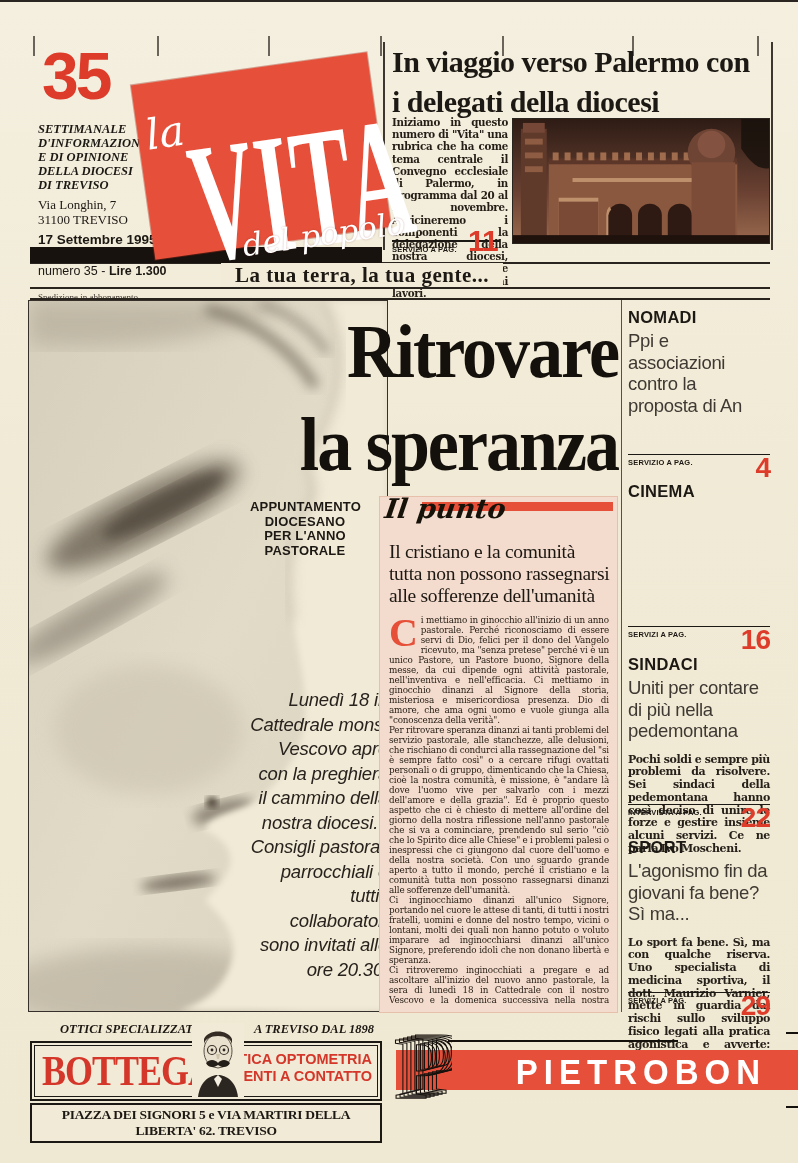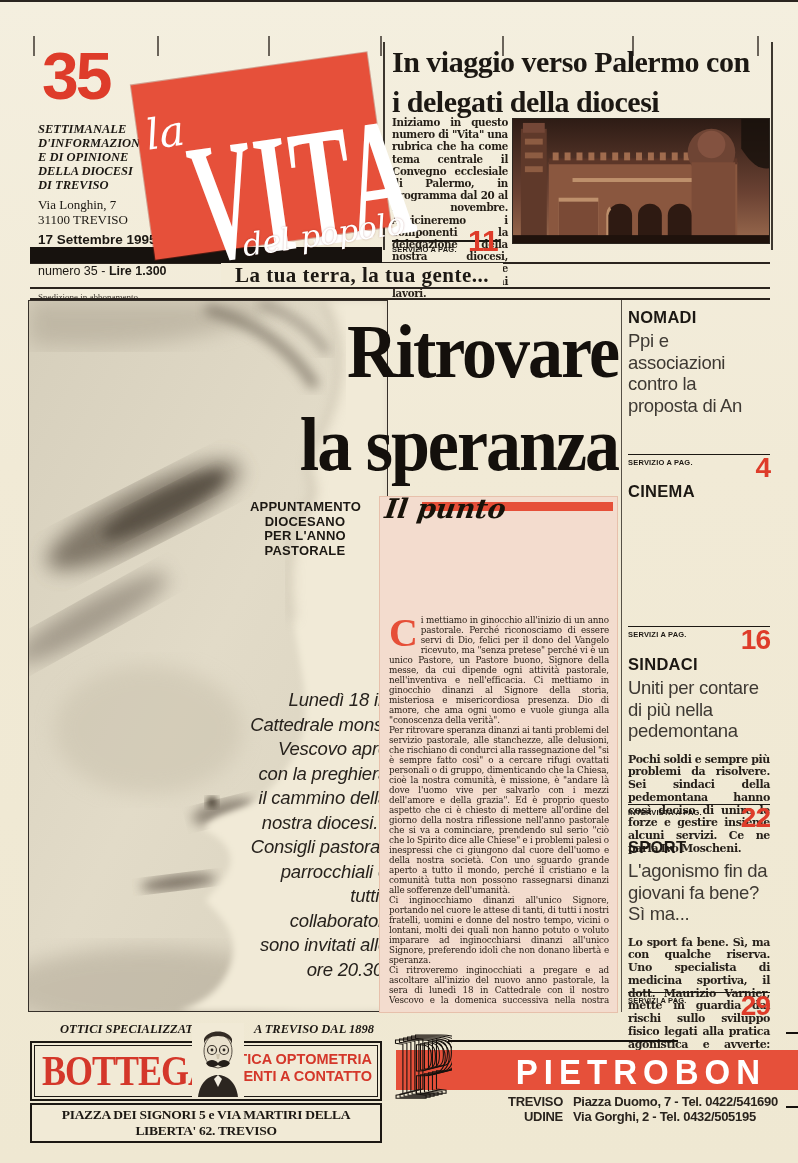--- a/index.html
+++ b/index.html
@@ -271,20 +271,21 @@
 la speranza</div>
   <div class="main-kicker">APPUNTAMENTO
 DIOCESANO
 PER L'ANNO
 PASTORALE</div>
   <div class="aside-text">Lunedì 18 in Cattedrale mons. Vescovo apre con la preghiera il cammino della nostra diocesi. I Consigli pastorali parrocchiali e tutti i collaboratori sono invitati alle ore 20.30.</div>
 
   <div class="punto-box">
     <div class="punto-redbar"></div>
     <div class="punto-label">Il punto</div>
+    <div class="punto-subhead">Il cristiano e la comunità tutta non possono rassegnarsi alle sofferenze dell'umanità</div>
     <div class="punto-body">
       <p><span class="dropcap">C</span><span>i mettiamo in ginocchio all'inizio di un anno pastorale. Perché riconosciamo di essere servi di Dio, felici per il dono del Vangelo ricevuto, ma "senza pretese" perché vi è un unico Pastore, un Pastore buono, Signore della messe, da cui dipende ogni attività pastorale, nell'inventiva e nell'efficacia. Ci mettiamo in ginocchio dinanzi al Signore della storia, misteriosa e misericordiosa presenza. Dio di amore, che ama ogni uomo e vuole giunga alla "conoscenza della verità".</span></p>
       <p>Per ritrovare speranza dinanzi ai tanti problemi del servizio pastorale, alle stanchezze, alle delusioni, che rischiano di condurci alla rassegnazione del "si è sempre fatto così" o a cercare rifugi ovattati personali o di gruppo, dimenticando che la Chiesa, cioè la nostra comunità, è missione, è "andare là dove l'uomo vive per salvarlo con i mezzi dell'amore e della grazia". Ed è proprio questo aspetto che ci è chiesto di mettere all'ordine del giorno della nostra riflessione nell'anno pastorale che si va a cominciare, prendendo sul serio "ciò che lo Spirito dice alle Chiese" e i problemi palesi o inespressi che ci giungono dal cuore dell'uomo e della nostra società. Con uno sguardo grande aperto a tutto il mondo, perché il cristiano e la comunità tutta non possono rassegnarsi dinanzi alle sofferenze dell'umanità.</p>
       <p>Ci inginocchiamo dinanzi all'unico Signore, portando nel cuore le attese di tanti, di tutti i nostri fratelli, uomini e donne del nostro tempo, vicini o lontani, molti dei quali non hanno potuto o voluto imparare ad inginocchiarsi dinanzi all'unico Signore, preferendo idoli che non donano libertà e speranza.</p>
       <p><span>Ci ritroveremo inginocchiati a pregare e ad ascoltare all'inizio del nuovo anno pastorale, la sera di lunedì 18 in Cattedrale con il nostro Vescovo e la domenica successiva nella nostra parrocchia, comunità feriale, famiglia di famiglie nella quale la carità pastorale dell'unico Padre si fa esperienza quotidiana. Per tutti. </span></p>
     </div>
   </div>
 
   <div class="vrule" id="sidebar-rule"></div>
 
@@ -355,22 +356,16 @@
     <svg class="pie-logo" viewBox="0 0 62 100">
       <g font-family="Liberation Serif, serif" font-size="88" font-weight="bold" fill="none" stroke="#17120e" stroke-width="1.1">
         <text x="4" y="80">P</text>
           <text x="8" y="79">P</text>
           <text x="12" y="78">P</text>
         <text x="16" y="77">P</text>
           <text x="20" y="76">P</text>
           <text x="24" y="75">P</text>
       </g>
     </svg>
-    <div class="pie-locs">
-      <span class="pie-city">TREVISO</span>
-      <span class="pie-addr">Piazza Duomo, 7 - Tel. 0422/541690</span>
-      <span class="pie-city">UDINE</span>
-      <span class="pie-addr">Via Gorghi, 2 - Tel. 0432/505195</span>
-    </div>
     <div class="pie-edge1"></div>
     <div class="pie-edge2"></div>
   </div>
 </div>
 
 </body></html>

